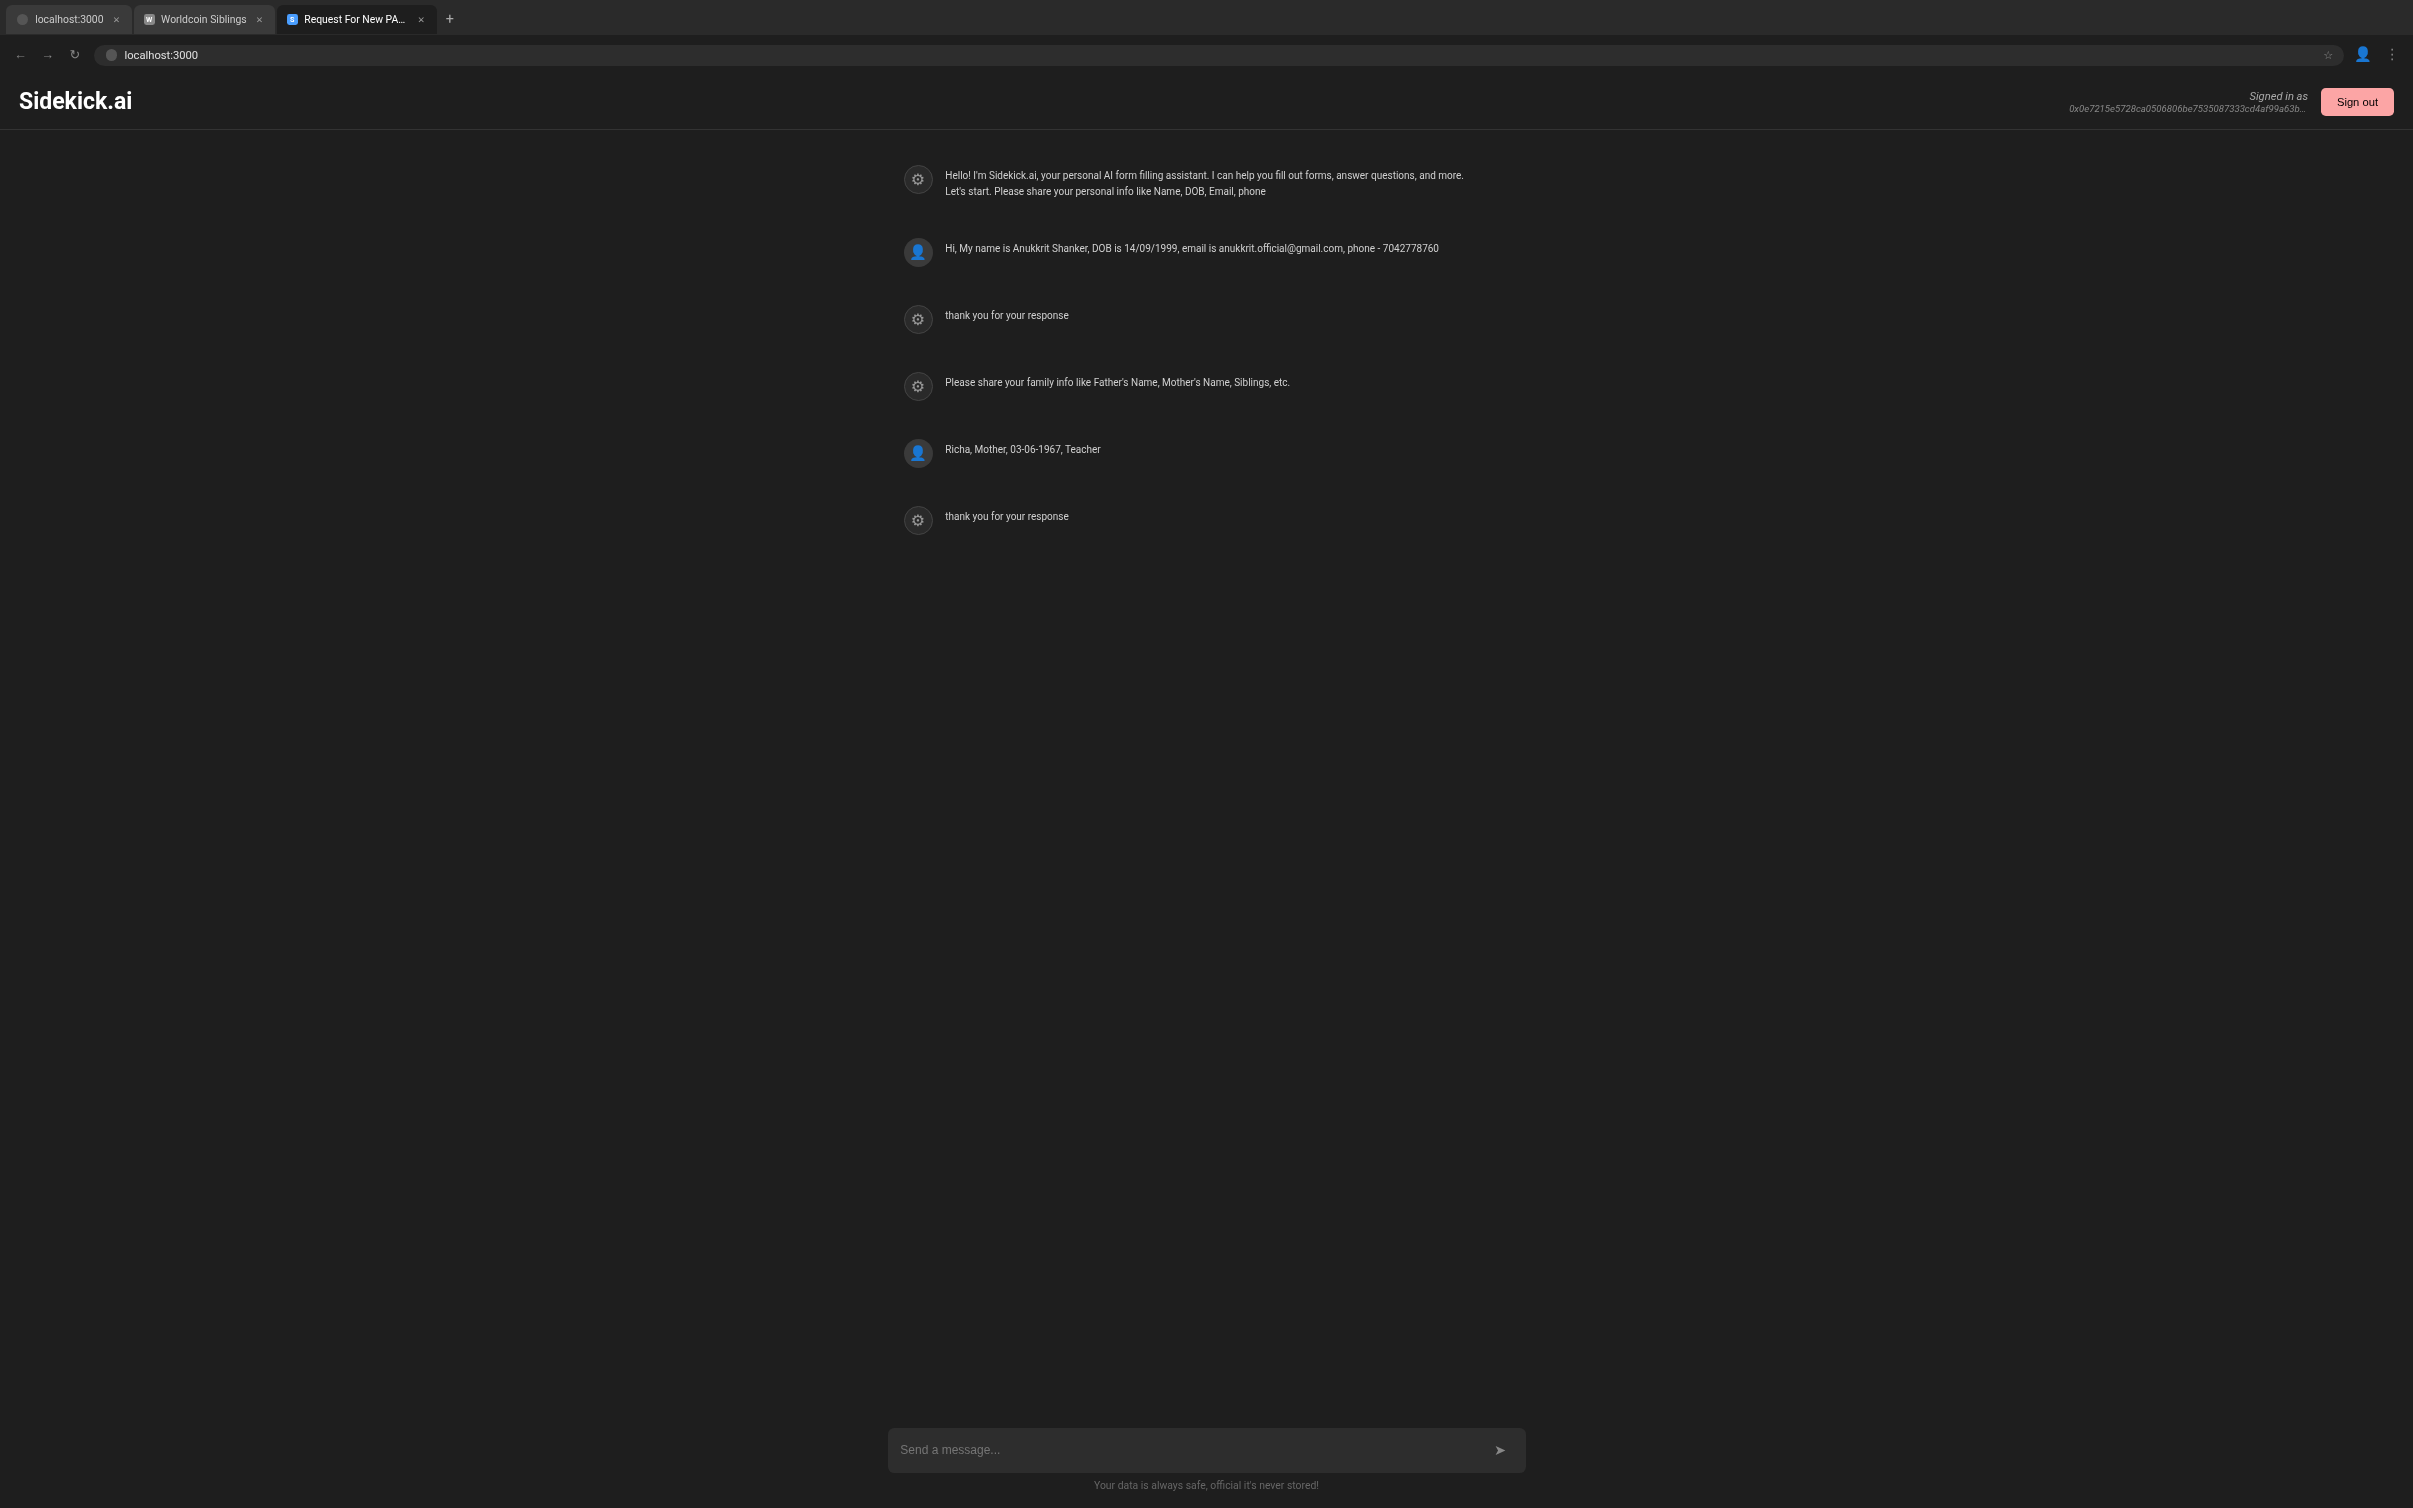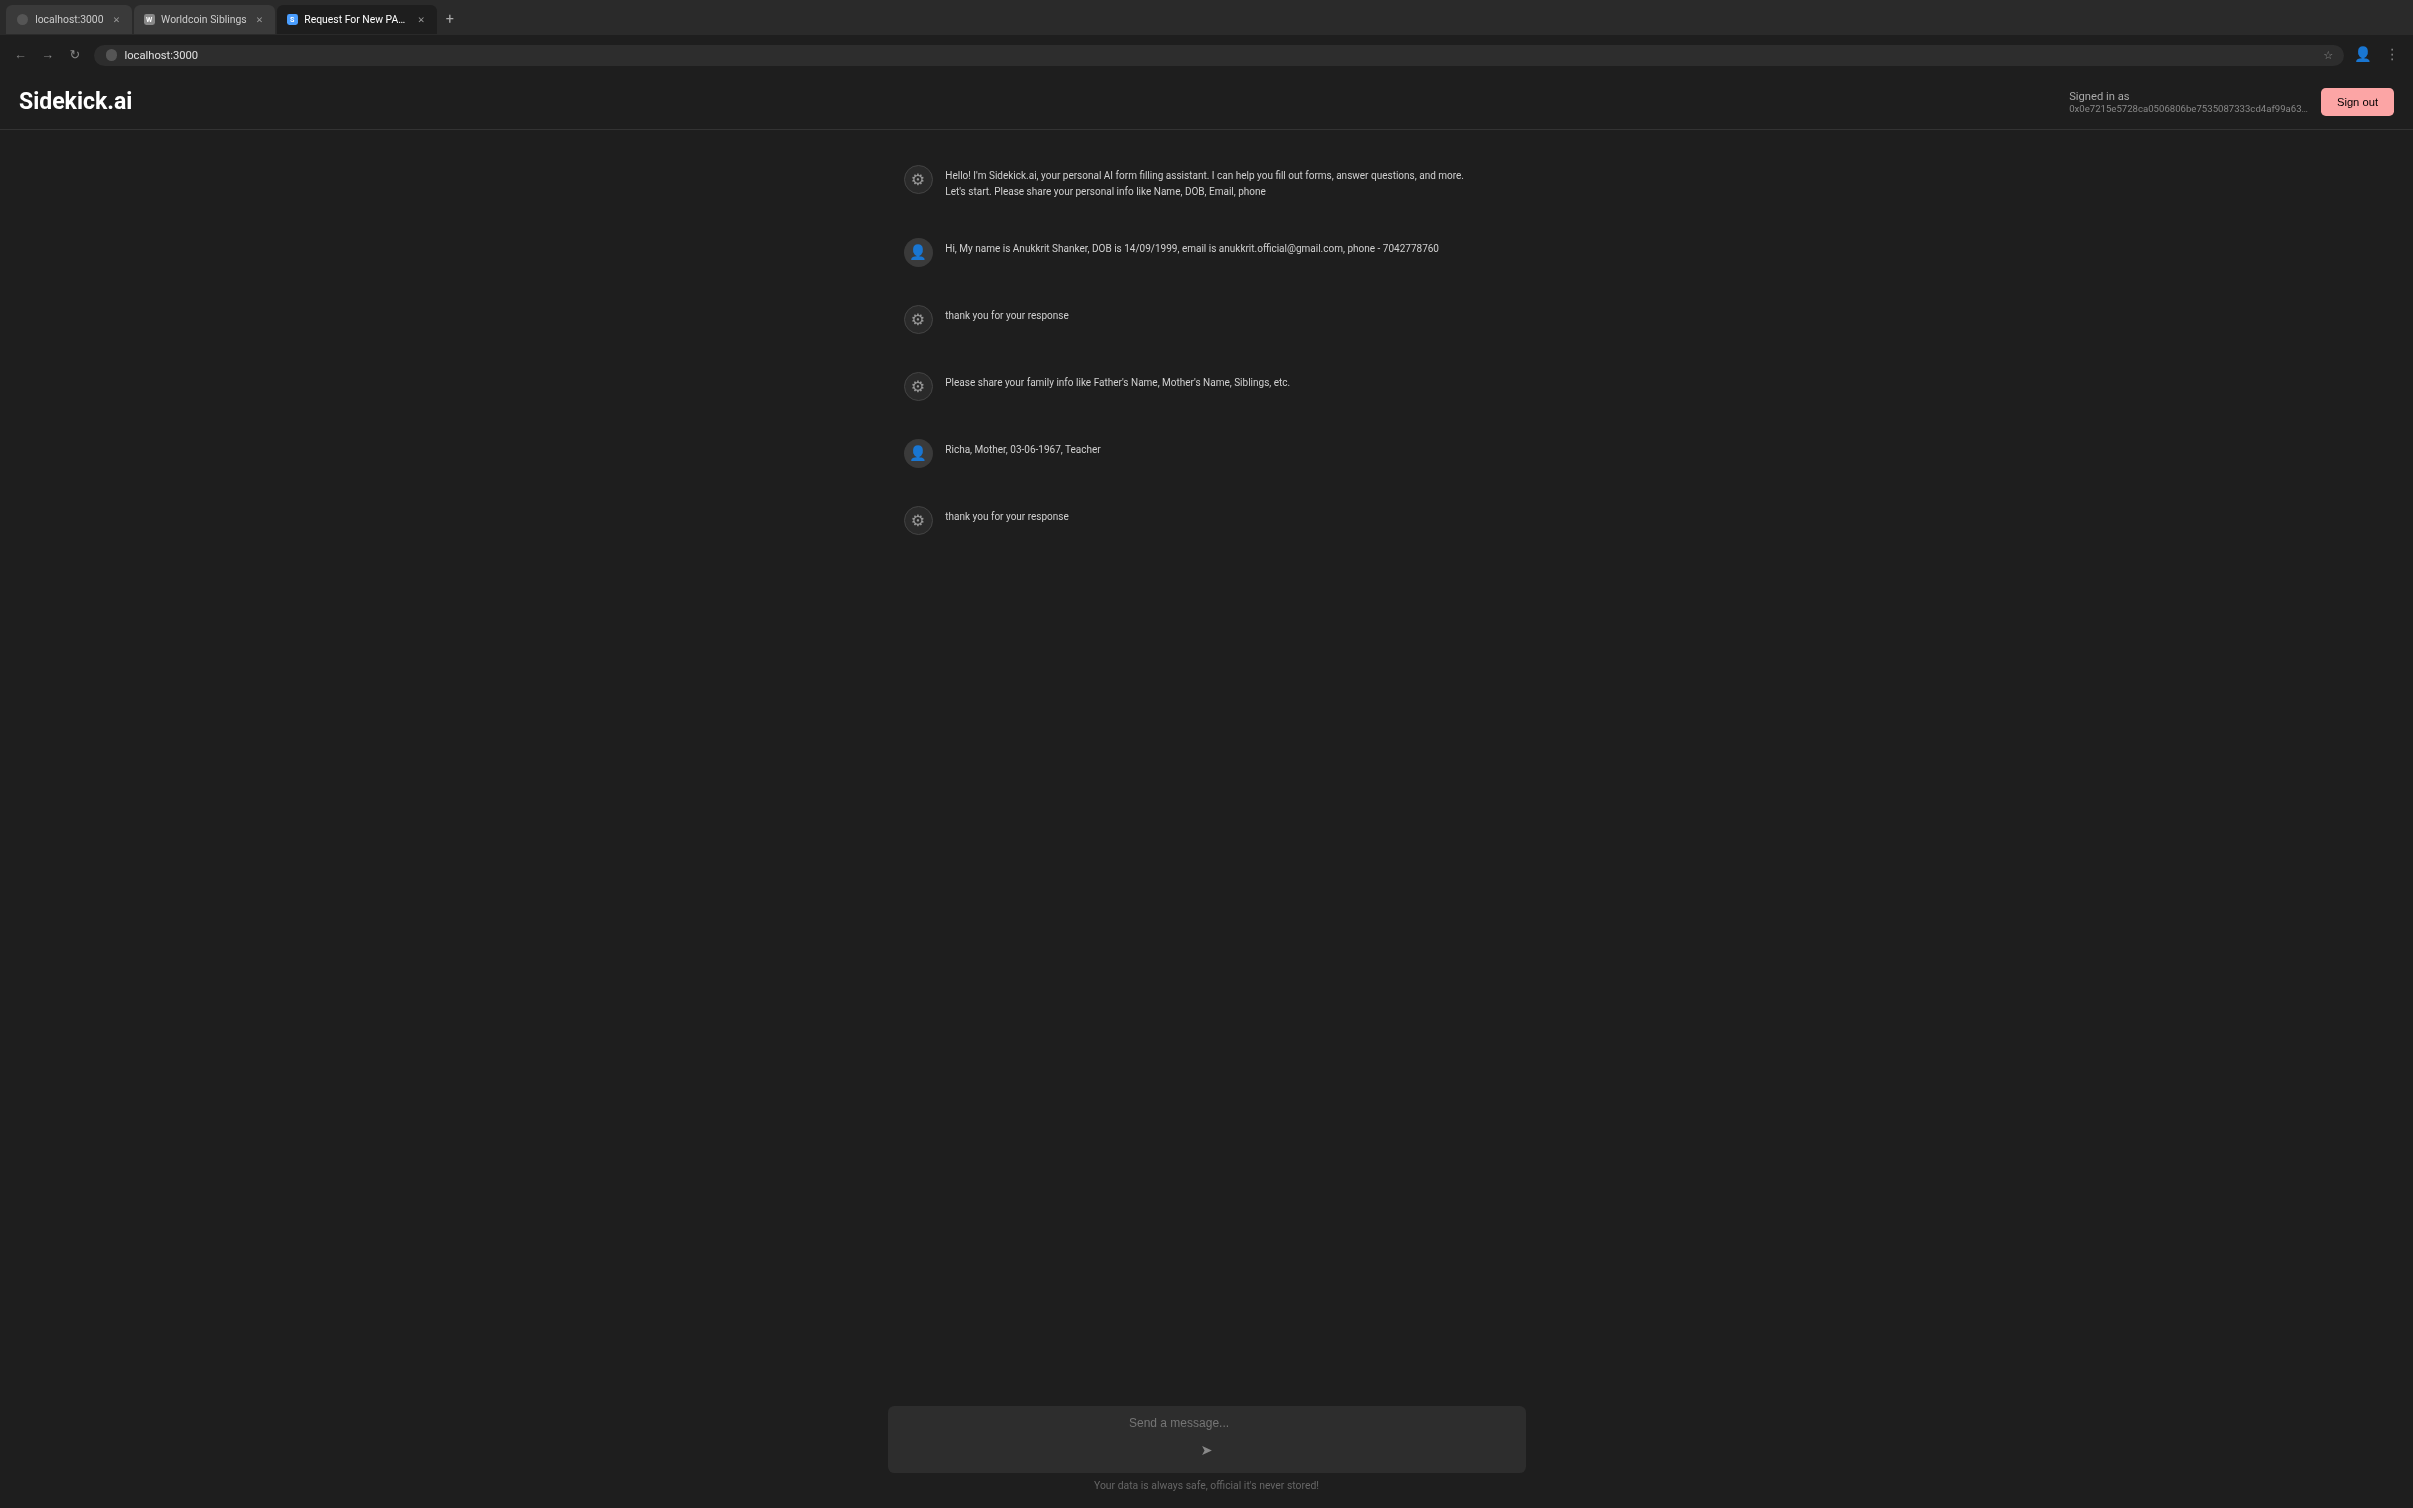--- a/index.html
+++ b/index.html
@@ -198,21 +198,22 @@
       color: #fff;
     }
 
     .header-right {
       display: flex;
       align-items: center;
       gap: 12.8px;
     }
 
     .signed-in-section {
-      text-align: left;
+      text-align: right;
+      font-style: italic;
     }
 
     .signed-in-label {
       font-size: 11.2px;
       color: #aaa;
     }
 
     .signed-in-address {
       font-size: 9.6px;
       color: #888;
@@ -297,21 +298,20 @@
 
     .input-container {
       max-width: 638px;
       margin: 0 auto;
       display: flex;
       align-items: center;
       background-color: #2d2d2d;
       border-radius: 6.4px;
       padding: 9.6px 12.8px;
       gap: 8px;
-      flex-direction: column;
     }
 
     .message-input {
       flex: 1;
       background: transparent;
       border: none;
       outline: none;
       color: #888;
       font-size: 12px;
     }

